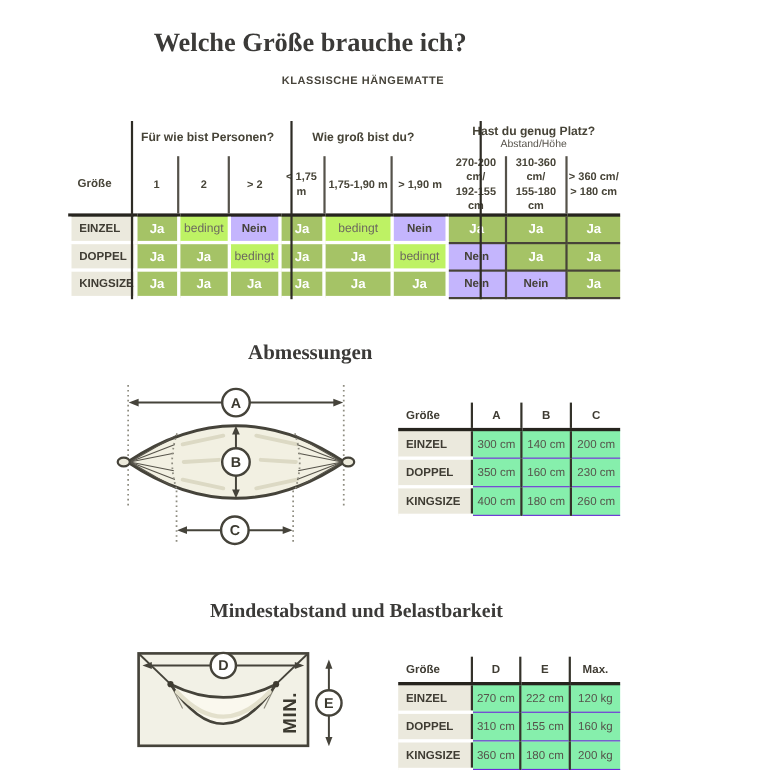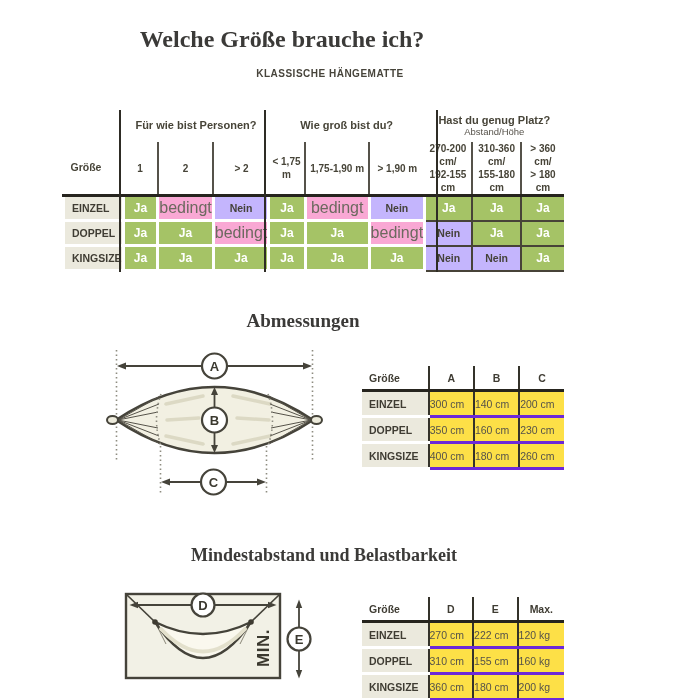--- a/index.html
+++ b/index.html
@@ -6,21 +6,21 @@
   .page{position:relative;width:564px;height:700px;background:#ffffff;overflow:hidden;
         font-family:"Liberation Sans",sans-serif;color:#3f3c33;}
 
   
   .main-title{position:absolute;top:10px;left:0;width:100%;text-align:center;
     font-family:"Liberation Serif",serif;font-weight:bold;font-size:24px;color:#3b3a38;}
   .sub-title{position:absolute;top:68px;left:0;width:100%;text-align:center;
     font-weight:bold;font-size:10px;letter-spacing:.5px;color:#47443b;margin-left:48px;}
   .section-heading{position:absolute;left:0;width:100%;text-align:center;
     font-family:"Liberation Serif",serif;font-weight:bold;color:#3b3a38;}
-  .h-dims{top:310px;font-size:19px;margin-left:21px;}
+  .h-dims{top:310px;font-size:19px;}
   .h-min{top:545px;font-size:18px;margin-left:42px;}
 
   
   .choice-wrap{position:absolute;left:62px;top:110px;}
   .choice{border-collapse:collapse;table-layout:fixed;}
   .choice th,.choice td{padding:0;}
   .choice .grow th{height:32px;vertical-align:middle;border:none;}
   .choice .group-label{font-size:11px;font-weight:bold;color:#474438;text-align:center;line-height:1.2;}
   .choice .group-sub{font-size:9.5px;font-weight:normal;color:#56524a;text-align:center;line-height:1.1;}
   .choice .crow th{height:42px;vertical-align:middle;text-align:center;
@@ -29,38 +29,38 @@
   .choice .crow th.sep{border-left:2px solid #55524a;}
   .choice .crow th.corner{text-align:left;padding-left:7px;font-size:10.5px;}
   .choice tbody th.rl{height:22px;border:3px solid #fff;background:#ebe9dd;
     text-align:left;padding-left:7px;font-size:10.5px;font-weight:bold;color:#3f3c33;}
   .choice tbody td.cc{height:22px;border:3px solid #fff;text-align:center;vertical-align:middle;}
   .choice tbody td.g3c{border:2px solid #474338;}
   .choice tbody td.g3first{border-left:none;}
   .choice tbody td.g3last{border-right:none;}
   .choice tbody tr:last-child td.g3c{border-bottom:2px solid #474338;}
   .choice td[data-type="yes"]{background:#a5c366;color:#ffffff;font-weight:bold;font-size:12px;}
-  .choice td[data-type="cond"]{background:#f9a8d4;color:#6c695f;font-size:16px;}
+  .choice td[data-type="cond"]{background:#bef264;color:#6c695f;font-size:11px;}
   .choice td[data-type="no"]{background:#c4b5fd;color:#45423a;font-weight:bold;font-size:10.5px;}
   .vline{position:absolute;top:0;height:100%;width:2px;background:#2e2c25;}
   .vl1{left:57px;} .vl2{left:202px;} .vl3{left:374px;}
 
   
   .spec{border-collapse:collapse;table-layout:fixed;font-size:10.5px;color:#3f3c33;position:absolute;}
   .spec-dims{left:362px;top:366px;}
   .spec-min{left:362px;top:597px;}
   .spec th,.spec td{padding:0;}
   .spec thead th{height:23px;background:#fff;font-weight:bold;text-align:center;
     vertical-align:middle;border-bottom:3px solid #26241e;}
   .spec thead th.corner{text-align:left;padding-left:7px;}
   .spec .vcol{border-left:2px solid #34322a;}
   .spec tbody th{height:23px;background:#ebe9dd;font-weight:bold;text-align:left;
     padding-left:7px;border-bottom:3px solid #fff;vertical-align:middle;}
-  .spec tbody td{height:23px;background:#fde047;color:#55524a;text-align:left;
-    border-bottom:3px solid #6d28d9;vertical-align:middle;}
+  .spec tbody td{height:23px;background:#86efac;color:#55524a;text-align:center;
+    border-bottom:1px solid #6d28d9;vertical-align:middle;}
 
   
   .svg-dims{position:absolute;left:103px;top:342px;}
   .svg-min{position:absolute;left:118px;top:590px;}
 </style>
 </head>
 <body>
 
 <div class="page">
 

